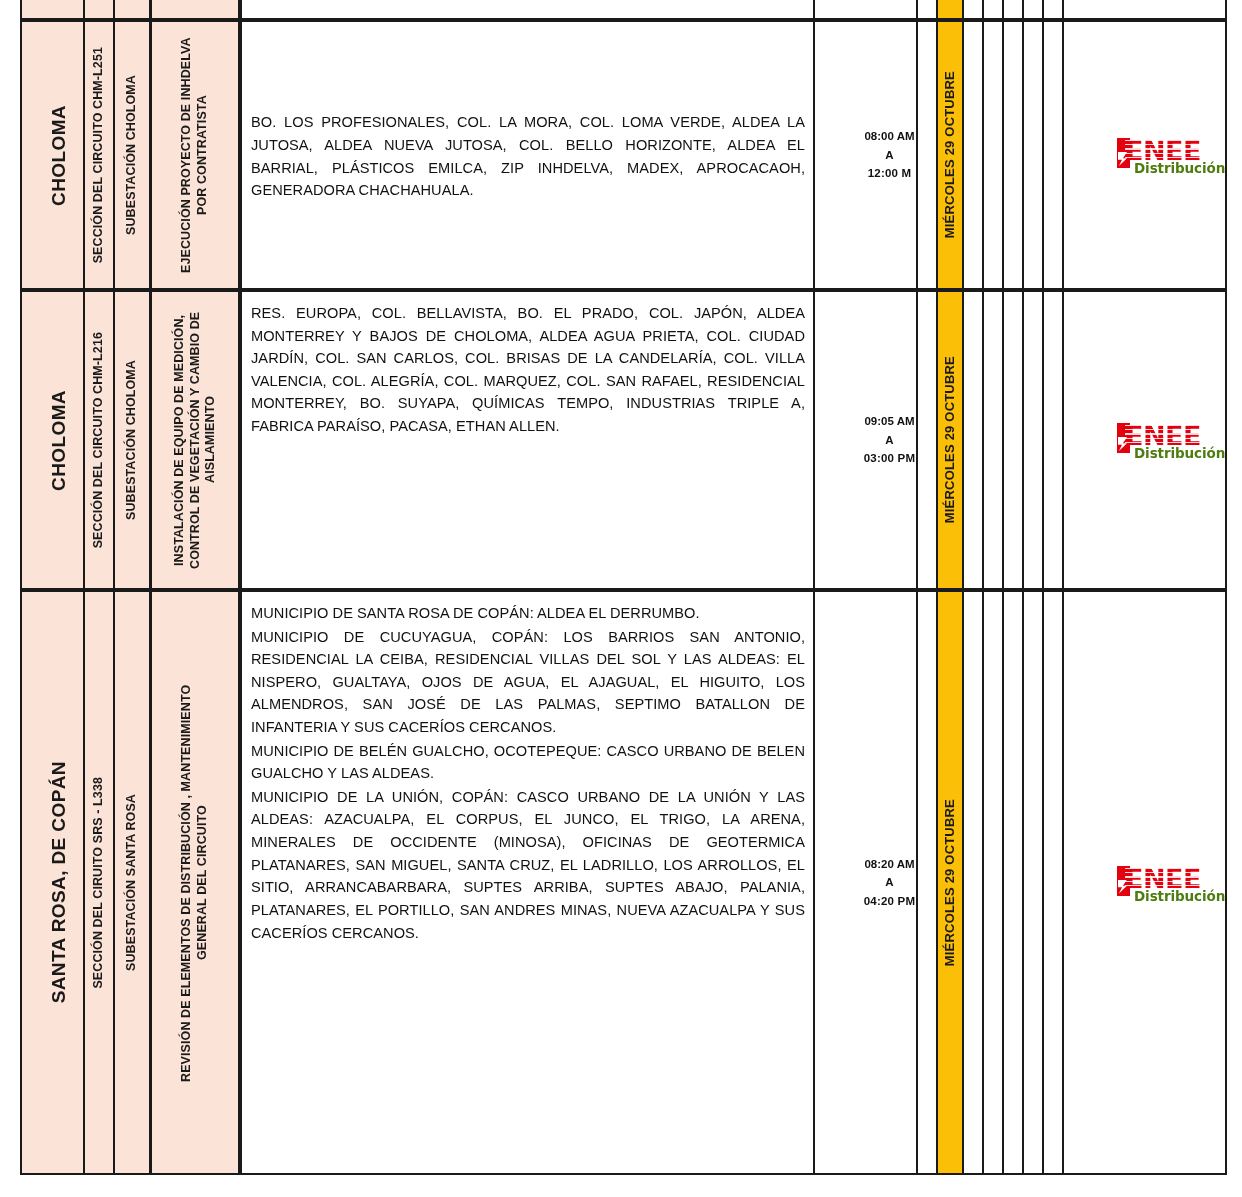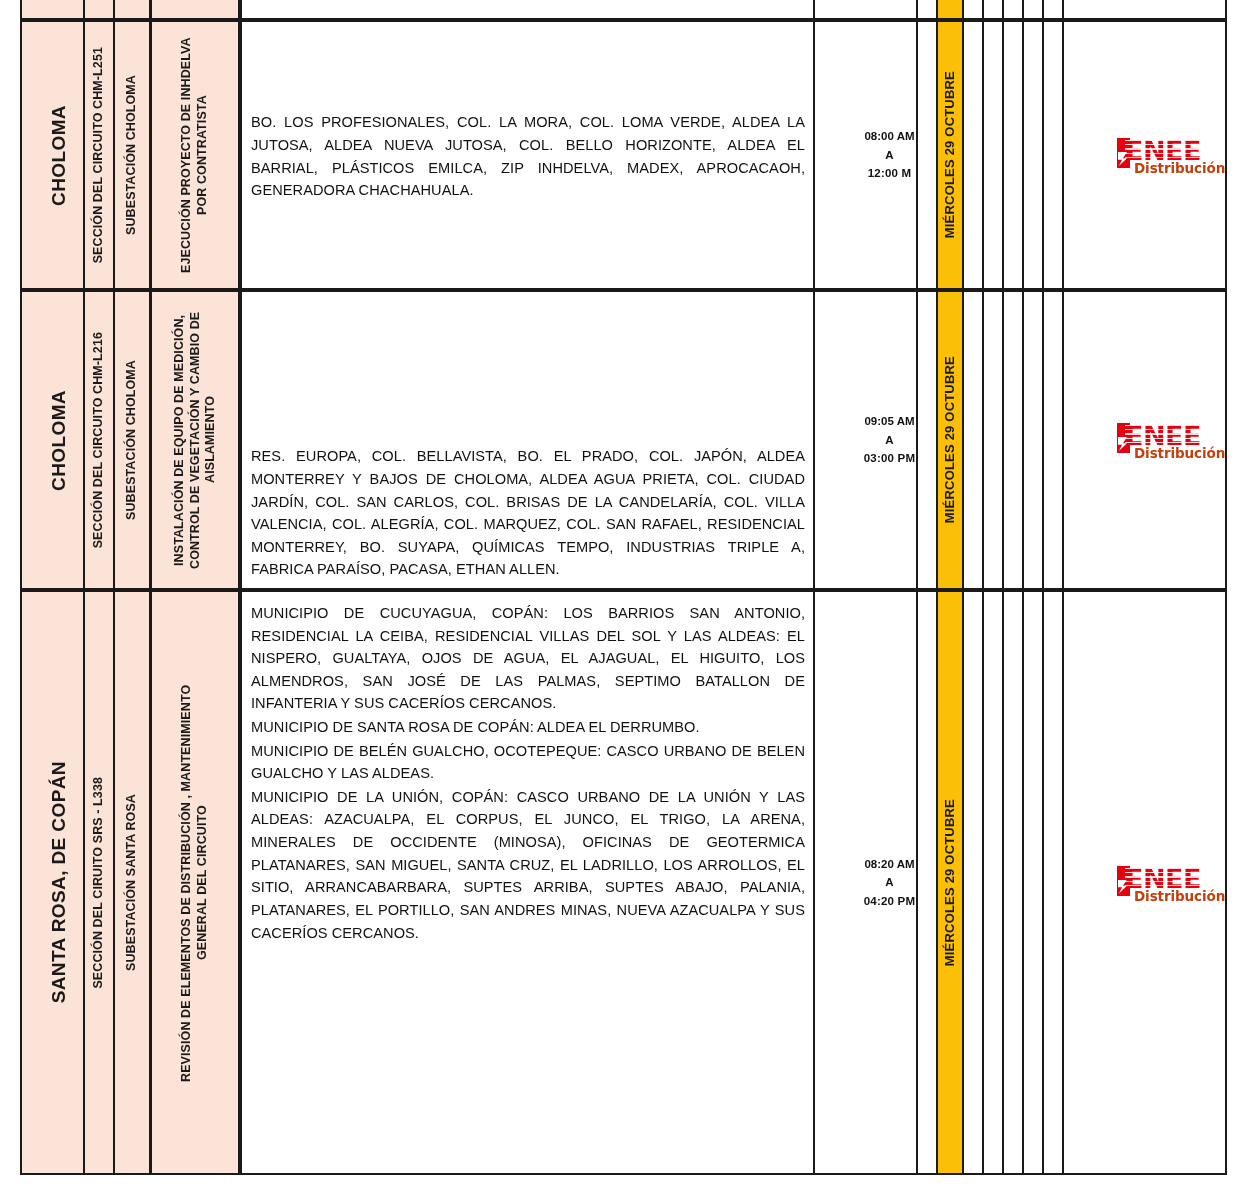--- a/index.html
+++ b/index.html
@@ -68,21 +68,21 @@
     background:#fff;
     clip-path:polygon(0 0,100% 0,55% 45%,100% 45%,10% 100%,45% 55%,0 55%);
   }
   .logo-word{
     position:absolute;left:8px;top:0px;
     font-size:27px;font-weight:bold;color:#e3000f;letter-spacing:-0.5px;
     font-family:"DejaVu Sans", sans-serif;
   }
   .logo-sub{
     position:absolute;left:17px;top:25px;
-    font-size:13.5px;font-weight:bold;color:#c2410c;letter-spacing:-0.1px;
+    font-size:13.5px;font-weight:bold;color:#4d7c0f;letter-spacing:-0.1px;
     font-family:"DejaVu Sans", sans-serif;
   }
   .logo-stripe{
     position:absolute;left:8px;top:2px;width:104px;height:23px;
     background:repeating-linear-gradient(to bottom,
       rgba(255,255,255,0) 0px, rgba(255,255,255,0) 3px,
       rgba(255,255,255,.85) 3px, rgba(255,255,255,.85) 4.2px);
     pointer-events:none;
   }
 </style>
@@ -148,21 +148,21 @@
   </div>
   <div class="cell bd peach vert circ" style="left:83px;top:290px;width:32px;height:300px;">
     <span>SECCIÓN DEL CIRCUITO CHM-L216</span>
   </div>
   <div class="cell bd peach vert subest" style="left:113px;top:290px;width:38px;height:300px;">
     <span>SUBESTACIÓN CHOLOMA</span>
   </div>
   <div class="cell bd peach vert trab" style="left:150px;top:290px;width:90px;height:300px;">
     <span style="max-height:278px;">INSTALACIÓN DE EQUIPO DE MEDICIÓN, CONTROL DE VEGETACIÓN Y CAMBIO DE AISLAMIENTO</span>
   </div>
-  <div class="cell bd white desc" style="left:240px;top:290px;width:575px;height:300px;display:flex;align-items:flex-end;">
+  <div class="cell bd white desc" style="left:240px;top:290px;width:575px;height:300px;display:flex;align-items:flex-start;">
     <p>RES. EUROPA, COL. BELLAVISTA, BO. EL PRADO, COL. JAPÓN, ALDEA MONTERREY Y BAJOS DE CHOLOMA, ALDEA AGUA PRIETA, COL. CIUDAD JARDÍN, COL. SAN CARLOS, COL. BRISAS DE LA CANDELARÍA, COL. VILLA VALENCIA, COL. ALEGRÍA, COL. MARQUEZ, COL. SAN RAFAEL, RESIDENCIAL MONTERREY, BO. SUYAPA, QUÍMICAS TEMPO, INDUSTRIAS TRIPLE A, FABRICA PARAÍSO, PACASA, ETHAN ALLEN.</p>
   </div>
   <div class="cell bd white time" style="left:813px;top:290px;width:105px;height:300px;">
     <div class="l1">09:05  AM A</div>
     <div class="l2">03:00 PM</div>
   </div>
   <div class="cell bd white" style="left:916px;top:290px;width:22px;height:300px;"></div>
   <div class="cell bd yellow vert dayc" style="left:936px;top:290px;width:28px;height:300px;">
     <span>MIÉRCOLES 29 OCTUBRE</span>
   </div>
@@ -186,22 +186,22 @@
   <div class="cell bd peach vert circ" style="left:83px;top:590px;width:32px;height:585px;">
     <span>SECCIÓN DEL CIRUITO  SRS - L338</span>
   </div>
   <div class="cell bd peach vert subest" style="left:113px;top:590px;width:38px;height:585px;">
     <span>SUBESTACIÓN  SANTA  ROSA</span>
   </div>
   <div class="cell bd peach vert trab" style="left:150px;top:590px;width:90px;height:585px;">
     <span style="max-height:420px;">REVISIÓN DE ELEMENTOS DE DISTRIBUCIÓN , MANTENIMIENTO GENERAL DEL CIRCUITO</span>
   </div>
   <div class="cell bd white desc" style="left:240px;top:590px;width:575px;height:585px;">
+    <p>MUNICIPIO DE SANTA ROSA DE COPÁN: ALDEA EL DERRUMBO.</p>
     <p>MUNICIPIO DE CUCUYAGUA, COPÁN: LOS BARRIOS SAN ANTONIO, RESIDENCIAL LA CEIBA, RESIDENCIAL VILLAS DEL SOL Y LAS ALDEAS: EL NISPERO, GUALTAYA, OJOS DE AGUA, EL AJAGUAL, EL HIGUITO, LOS ALMENDROS, SAN JOSÉ DE LAS PALMAS, SEPTIMO BATALLON DE INFANTERIA Y SUS CACERÍOS CERCANOS.</p>
-    <p>MUNICIPIO DE SANTA ROSA DE COPÁN: ALDEA EL DERRUMBO.</p>
     <p>MUNICIPIO DE BELÉN GUALCHO, OCOTEPEQUE: CASCO URBANO DE BELEN GUALCHO Y LAS ALDEAS.</p>
     <p>MUNICIPIO DE LA UNIÓN, COPÁN: CASCO URBANO DE LA UNIÓN Y LAS ALDEAS: AZACUALPA, EL CORPUS, EL JUNCO, EL TRIGO, LA ARENA, MINERALES DE OCCIDENTE (MINOSA), OFICINAS DE GEOTERMICA PLATANARES, SAN MIGUEL, SANTA CRUZ, EL LADRILLO, LOS ARROLLOS, EL SITIO, ARRANCABARBARA, SUPTES ARRIBA, SUPTES ABAJO, PALANIA, PLATANARES, EL PORTILLO, SAN ANDRES MINAS, NUEVA AZACUALPA Y SUS CACERÍOS CERCANOS.</p>
   </div>
   <div class="cell bd white time" style="left:813px;top:590px;width:105px;height:585px;">
     <div class="l1">08:20 AM A</div>
     <div class="l2">04:20 PM</div>
   </div>
   <div class="cell bd white" style="left:916px;top:590px;width:22px;height:585px;"></div>
   <div class="cell bd yellow vert dayc" style="left:936px;top:590px;width:28px;height:585px;">
     <span>MIÉRCOLES 29 OCTUBRE</span>

